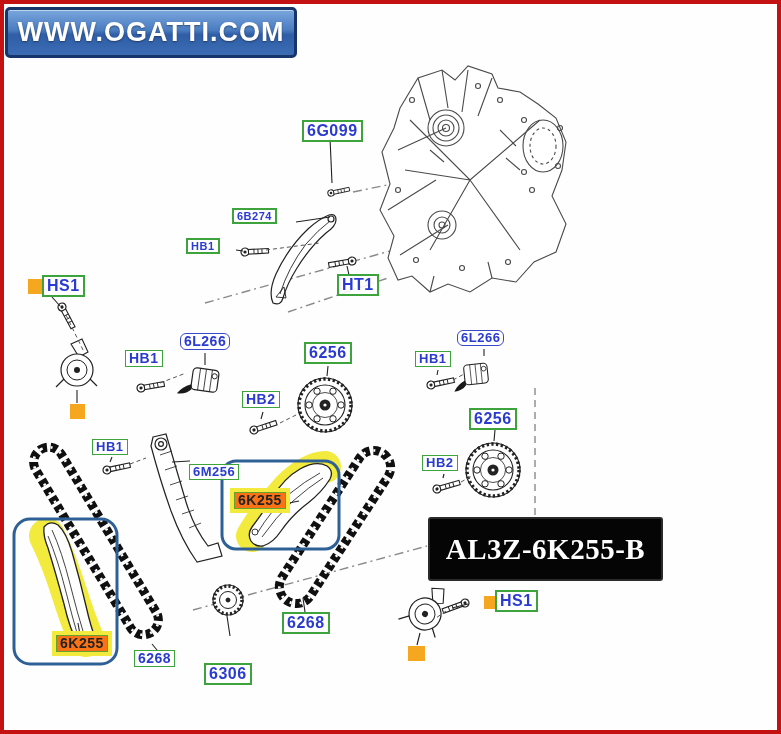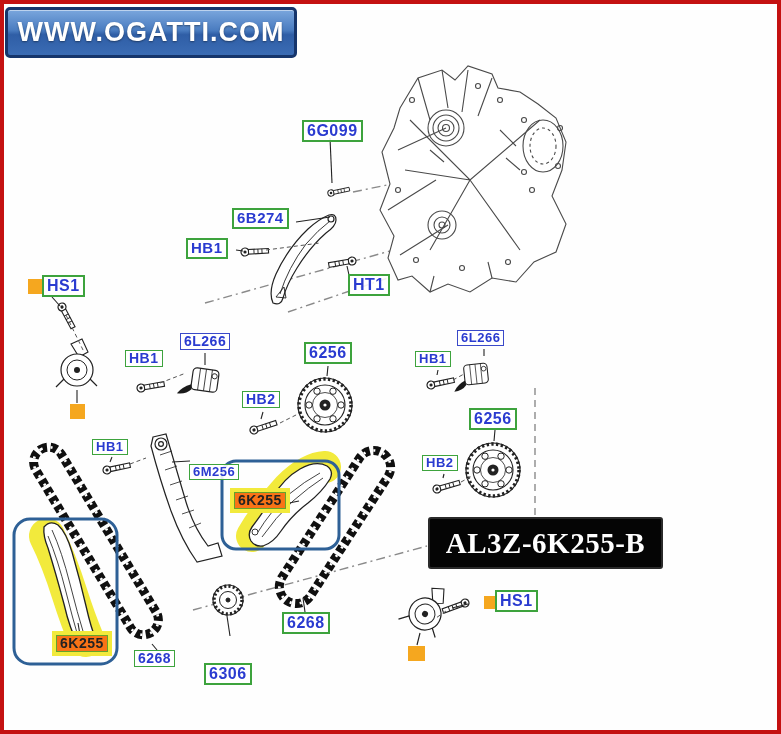--- a/index.html
+++ b/index.html
@@ -18,25 +18,25 @@
     text-shadow:0 1px 2px rgba(0,0,0,.4);box-sizing:border-box;
   }
   svg.draw{position:absolute;left:0;top:0;}
   .lbl{
     position:absolute;border:2px solid #3da33d;background:rgba(255,255,255,.88);
     color:#2a3bd0;font-weight:bold;font-size:16px;line-height:1.1;
     padding:0 3px;letter-spacing:.5px;white-space:nowrap;
   }
   .lbl.sm{font-size:13px;border-width:1.5px;}
   .lbl.md{font-size:14px;border-width:1.5px;}
-  .lbl.lg{font-size:15px;}
-  .lbl.blue{border-color:#3a49c9;}
+  .lbl.lg{font-size:11px;}
+  .lbl.blue{border-color:#3a49c9;border-radius:6px;}
   .lbl.yellow{background:#f97316;color:#222;border-color:#63a22e;box-shadow:0 0 0 4px #f2ea3c;}
   .plate{
-    position:absolute;left:428px;top:517px;width:235px;height:52px;
+    position:absolute;left:428px;top:517px;width:235px;height:64px;
     background:#050505;border:2px solid #2a2a2a;border-radius:3px;
     display:flex;align-items:center;justify-content:center;
     color:#fff;font-family:"Liberation Serif",serif;font-weight:bold;
     font-size:29px;letter-spacing:.5px;box-sizing:border-box;
   }
 </style>
 </head>
 <body>
 
 <div class="stage">
@@ -230,21 +230,21 @@
       <rect x="222" y="461" width="117" height="88" rx="14"></rect>
       <rect x="14" y="519" width="103" height="145" rx="16"></rect>
     </g>
   </svg>
 
   <div class="banner">WWW.OGATTI.COM</div>
 
   <div class="lbl" style="left:302px;top:114px;margin-top:6px;">6G099</div>
   <div class="lbl lg" style="left:232px;top:208px;">6B274</div>
   <div class="lbl lg" style="left:186px;top:238px;">HB1</div>
-  <div class="lbl" style="left:348px;top:274px;">HT1</div>
+  <div class="lbl" style="left:337px;top:274px;">HT1</div>
   <div class="lbl" style="left:42px;top:275px;">HS1</div>
   <div class="lbl md" style="left:125px;top:350px;">HB1</div>
   <div class="lbl md blue" style="left:180px;top:333px;">6L266</div>
   <div class="lbl" style="left:304px;top:342px;">6256</div>
   <div class="lbl md" style="left:242px;top:391px;">HB2</div>
   <div class="lbl sm" style="left:92px;top:439px;">HB1</div>
   <div class="lbl sm" style="left:189px;top:464px;">6M256</div>
   <div class="lbl md yellow" style="left:234px;top:492px;">6K255</div>
   <div class="lbl sm" style="left:415px;top:351px;">HB1</div>
   <div class="lbl sm blue" style="left:457px;top:330px;">6L266</div>

